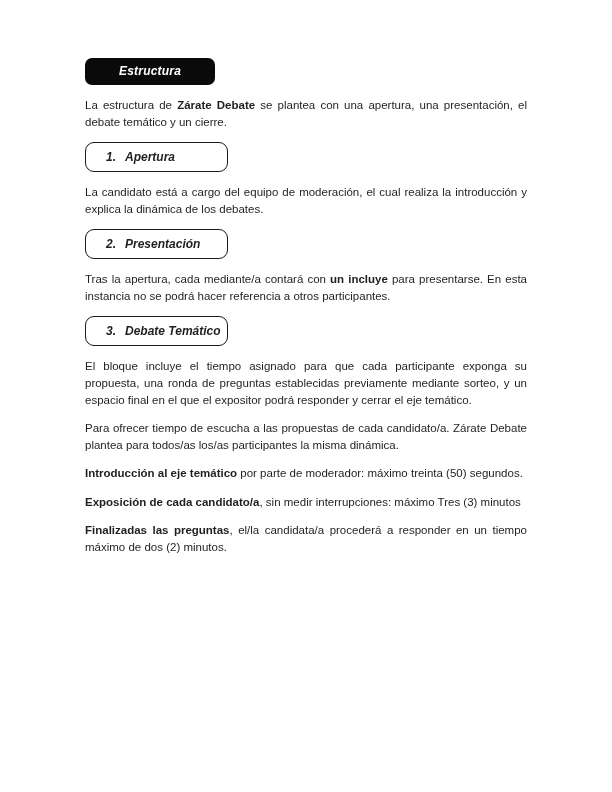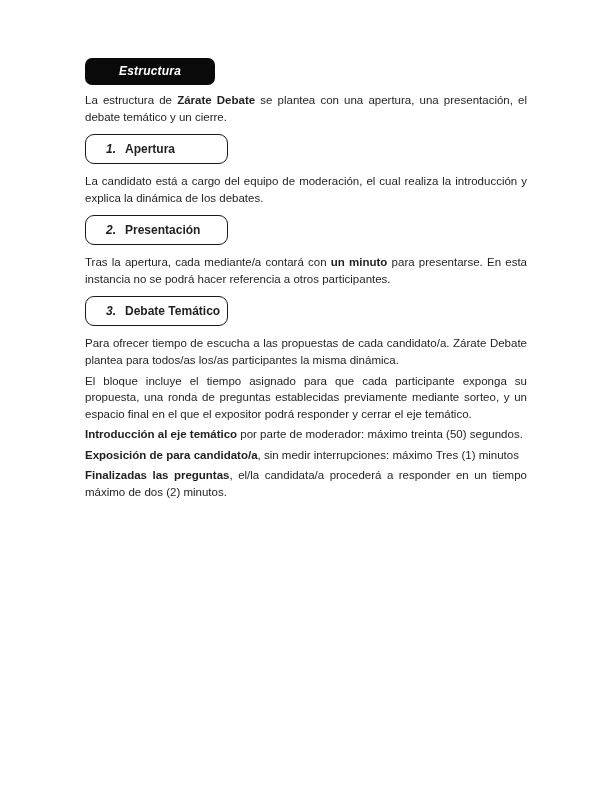--- a/index.html
+++ b/index.html
@@ -55,25 +55,26 @@
   }
   .heading-number {
     font-weight: bold;
     font-style: italic;
     font-size: 12px;
     margin-right: 9px;
     white-space: nowrap;
   }
   .heading-label {
     font-weight: bold;
+    font-style: italic;
     font-size: 12px;
     white-space: nowrap;
   }
   p.para {
-    margin: 4px 0;
+    margin: 12px 0;
     text-align: justify;
   }
   p.para span.b {
     font-weight: bold;
   }
 </style>
 </head>
 <body>
 
 <div class="page">
@@ -84,24 +85,24 @@
       <p class="para"><span>La estructura de </span><span class="b">Zárate Debate</span><span> se plantea con una apertura, una presentación, el debate temático y un cierre.</span></p>
       <div class="heading-box">
         <span class="heading-number">1.</span>
         <span class="heading-label">Apertura</span>
       </div>
       <p class="para"><span>La candidato está a cargo del equipo de moderación, el cual realiza la introducción y explica la dinámica de los debates.</span></p>
       <div class="heading-box">
         <span class="heading-number">2.</span>
         <span class="heading-label">Presentación</span>
       </div>
-      <p class="para"><span>Tras la apertura, cada mediante/a contará con </span><span class="b">un minuto</span><span> para presentarse. En esta instancia no se podrá hacer referencia a otros participantes.</span></p>
+      <p class="para"><span>Tras la apertura, cada mediante/a contará con </span><span class="b">un incluye</span><span> para presentarse. En esta instancia no se podrá hacer referencia a otros participantes.</span></p>
       <div class="heading-box">
         <span class="heading-number">3.</span>
         <span class="heading-label">Debate Temático</span>
       </div>
+      <p class="para"><span>El bloque incluye el tiempo asignado para que cada participante exponga su propuesta, una ronda de preguntas establecidas previamente mediante sorteo, y un espacio final en el que el expositor podrá responder y cerrar el eje temático.</span></p>
       <p class="para"><span>Para ofrecer tiempo de escucha a las propuestas de cada candidato/a. Zárate Debate plantea para todos/as los/as participantes la misma dinámica.</span></p>
-      <p class="para"><span>El bloque incluye el tiempo asignado para que cada participante exponga su propuesta, una ronda de preguntas establecidas previamente mediante sorteo, y un espacio final en el que el expositor podrá responder y cerrar el eje temático.</span></p>
       <p class="para"><span class="b">Introducción al eje temático</span><span> por parte de moderador: máximo treinta (50) segundos.</span></p>
-      <p class="para"><span class="b">Exposición de para candidato/a</span><span>, sin medir interrupciones: máximo Tres (1) minutos</span></p>
+      <p class="para"><span class="b">Exposición de cada candidato/a</span><span>, sin medir interrupciones: máximo Tres (3) minutos</span></p>
       <p class="para"><span class="b">Finalizadas las preguntas</span><span>, el/la candidata/a procederá a responder en un tiempo máximo de dos (2) minutos.</span></p>
     </div>
 </div>
 
 </body></html>

